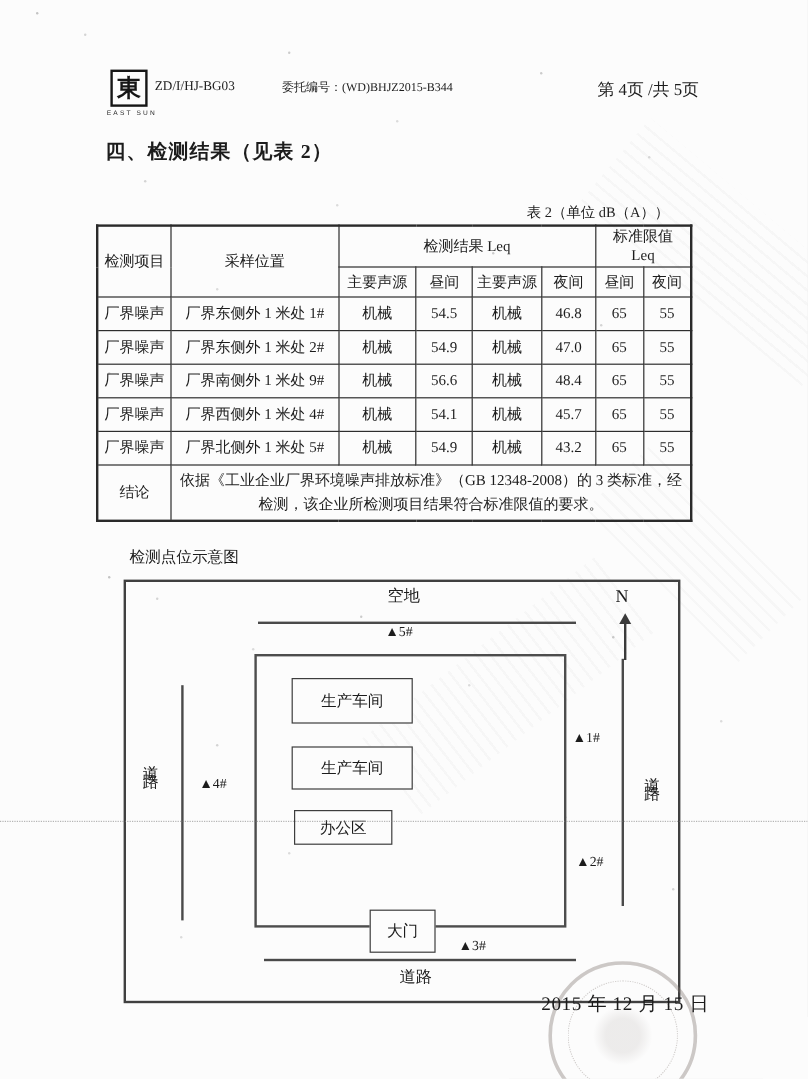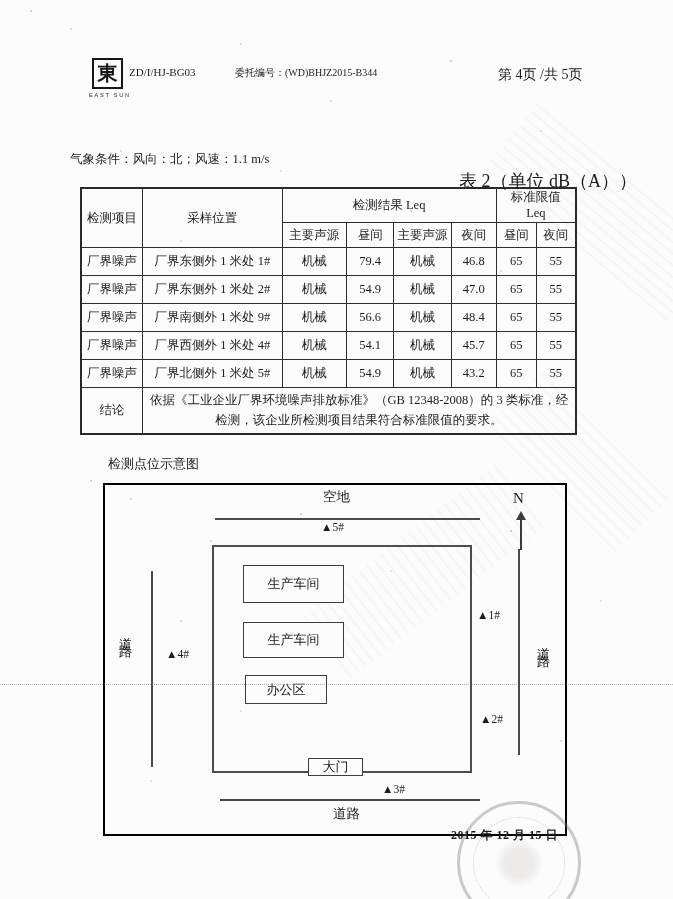--- a/index.html
+++ b/index.html
@@ -31,41 +31,41 @@
     position:absolute; left:89px; top:92px; width:40px;
     font-family:"Liberation Sans","DejaVu Sans",sans-serif;
     font-size:5.5px; letter-spacing:1.8px; color:#2b2b2b; white-space:nowrap;
   }
   .doc-code   { position:absolute; left:129px; top:66px; font-size:11px; }
   .commission { position:absolute; left:235px; top:66px; font-size:10px; }
   .page-info  { position:absolute; left:498px; top:66px; font-size:14px; }
   
   .section-title { position:absolute; left:88px; top:116px; font-size:16.5px; font-weight:bold; letter-spacing:1px; }
   .weather       { position:absolute; left:70px;  top:151px; font-size:12.5px; }
-  .tbl-caption   { position:absolute; left:459px; top:169px; font-size:18px; }
+  .tbl-caption   { position:absolute; left:439px; top:169px; font-size:12px; }
   
   table.result {
     position:absolute; left:80px; top:187px; width:497px;
     border-collapse:collapse; font-size:12.5px; text-align:center;
     border:2px solid #2a2a2a;
   }
   table.result td, table.result th {
     border:1px solid #2e2e2e; font-weight:normal; padding:1px 2px;
   }
   tr.h1 td { height:34px; }
   tr.h2 td { height:25px; }
   tr.dr td { height:28px; }
   td.limit2 { line-height:1.25; }
   td.concl-label { height:46px; }
   td.concl-text  { text-align:center; padding:4px 9px; line-height:1.55; }
   
   .dgm-title { position:absolute; left:108px; top:455px; font-size:13px; }
   .dgm {
     position:absolute; left:103px; top:483px; width:464px; height:353px;
-    border:2px solid #000000;
+    border:2px solid #404040;
   }
   .dgm .lbl { position:absolute; font-size:13.5px; white-space:nowrap; }
   .dgm .pt  { position:absolute; font-size:11.5px; white-space:nowrap; }
   .hline { position:absolute; height:2px; background:#4a4a4a; }
   .vline { position:absolute; width:2px;  background:#4a4a4a; }
   .inner-fence {
     position:absolute; left:107px; top:60px; width:260px; height:228px;
     border:2px solid #4d4d4d;
   }
   .bldg {
@@ -87,42 +87,42 @@
     border-radius:50%; border:3px solid rgba(125,115,110,.38);
   }
   .stamp::before {
     content:""; position:absolute; inset:13px; border-radius:50%;
     border:1.5px dotted rgba(125,115,110,.33);
   }
   .stamp::after {
     content:""; position:absolute; inset:34px; border-radius:50%;
     background:radial-gradient(circle, rgba(125,115,110,.12) 0 40%, transparent 70%);
   }
-  .date { position:absolute; left:451px; top:827px; font-size:12px; font-weight:bold; letter-spacing:.5px; }
+  .date { position:absolute; left:451px; top:827px; font-size:16px; font-weight:normal; letter-spacing:.5px; }
 </style>
 </head>
 <body>
 
 <div class="page">
 
   <div class="speck" style="left:30px; top:10px;"></div>
   <div class="speck" style="left:90px; top:480px;"></div>
   <div class="bleed" style="left:300px; top:530px; width:250px; height:80px; transform:rotate(-38deg);"></div>
   <div class="bleed" style="left:560px; top:90px; width:90px; height:240px; transform:rotate(-50deg);"></div>
   <div class="bleed" style="left:540px; top:370px; width:80px; height:180px; transform:rotate(-45deg);"></div>
 
   <div class="logo-box">
     <span>東</span>
   </div>
   <div class="logo-sub">EAST SUN</div>
   <div class="doc-code">ZD/I/HJ-BG03</div>
   <div class="commission">委托编号：(WD)BHJZ2015-B344</div>
   <div class="page-info">第 4页 /共 5页</div>
 
-  <div class="weather">气象条件：风向：北；风速：1.1 m/s</div>
+  <div class="section-title">四、检测结果（见表 2）</div>
   <div class="tbl-caption">表 2（单位 dB（A））</div>
 
   <table class="result">
     <colgroup>
       <col style="width:62px">
         <col style="width:140px">
         <col style="width:65px">
         <col style="width:47px">
       <col style="width:58px">
         <col style="width:45px">
@@ -144,21 +144,21 @@
       <td>昼间</td>
       <td>主要声源</td>
       <td>夜间</td>
       <td>昼间</td>
       <td>夜间</td>
     </tr>
     <tr class="dr">
       <td>厂界噪声</td>
       <td>厂界东侧外 1 米处 1#</td>
       <td>机械</td>
-      <td>79.4</td>
+      <td>54.5</td>
       <td>机械</td>
       <td>46.8</td>
       <td>65</td>
       <td>55</td>
     </tr>
     <tr class="dr">
       <td>厂界噪声</td>
       <td>厂界东侧外 1 米处 2#</td>
       <td>机械</td>
       <td>54.9</td>
@@ -218,21 +218,21 @@
 
     <div class="bldg" style="left:138px; top:80px; width:101px; height:38px;">
       <span>生产车间</span>
     </div>
     <div class="bldg" style="left:138px; top:137px; width:101px; height:36px;">
       <span>生产车间</span>
     </div>
     <div class="bldg" style="left:140px; top:190px; width:82px; height:29px;">
       <span>办公区</span>
     </div>
-    <div class="bldg" style="left:203px; top:273px; width:55px; height:18px; z-index:2;">
+    <div class="bldg" style="left:203px; top:273px; width:55px; height:36px; z-index:2;">
       <span>大门</span>
     </div>
 
     <div class="pt" style="left:372px; top:124px;">▲1#</div>
     <div class="pt" style="left:375px; top:228px;">▲2#</div>
     <div class="pt" style="left:277px; top:298px;">▲3#</div>
     <div class="pt" style="left:61px;  top:163px;">▲4#</div>
 
     <div class="vline" style="left:46px;  top:86px; height:196px;"></div>
     <div class="vline" style="left:413px; top:64px; height:206px;"></div>

